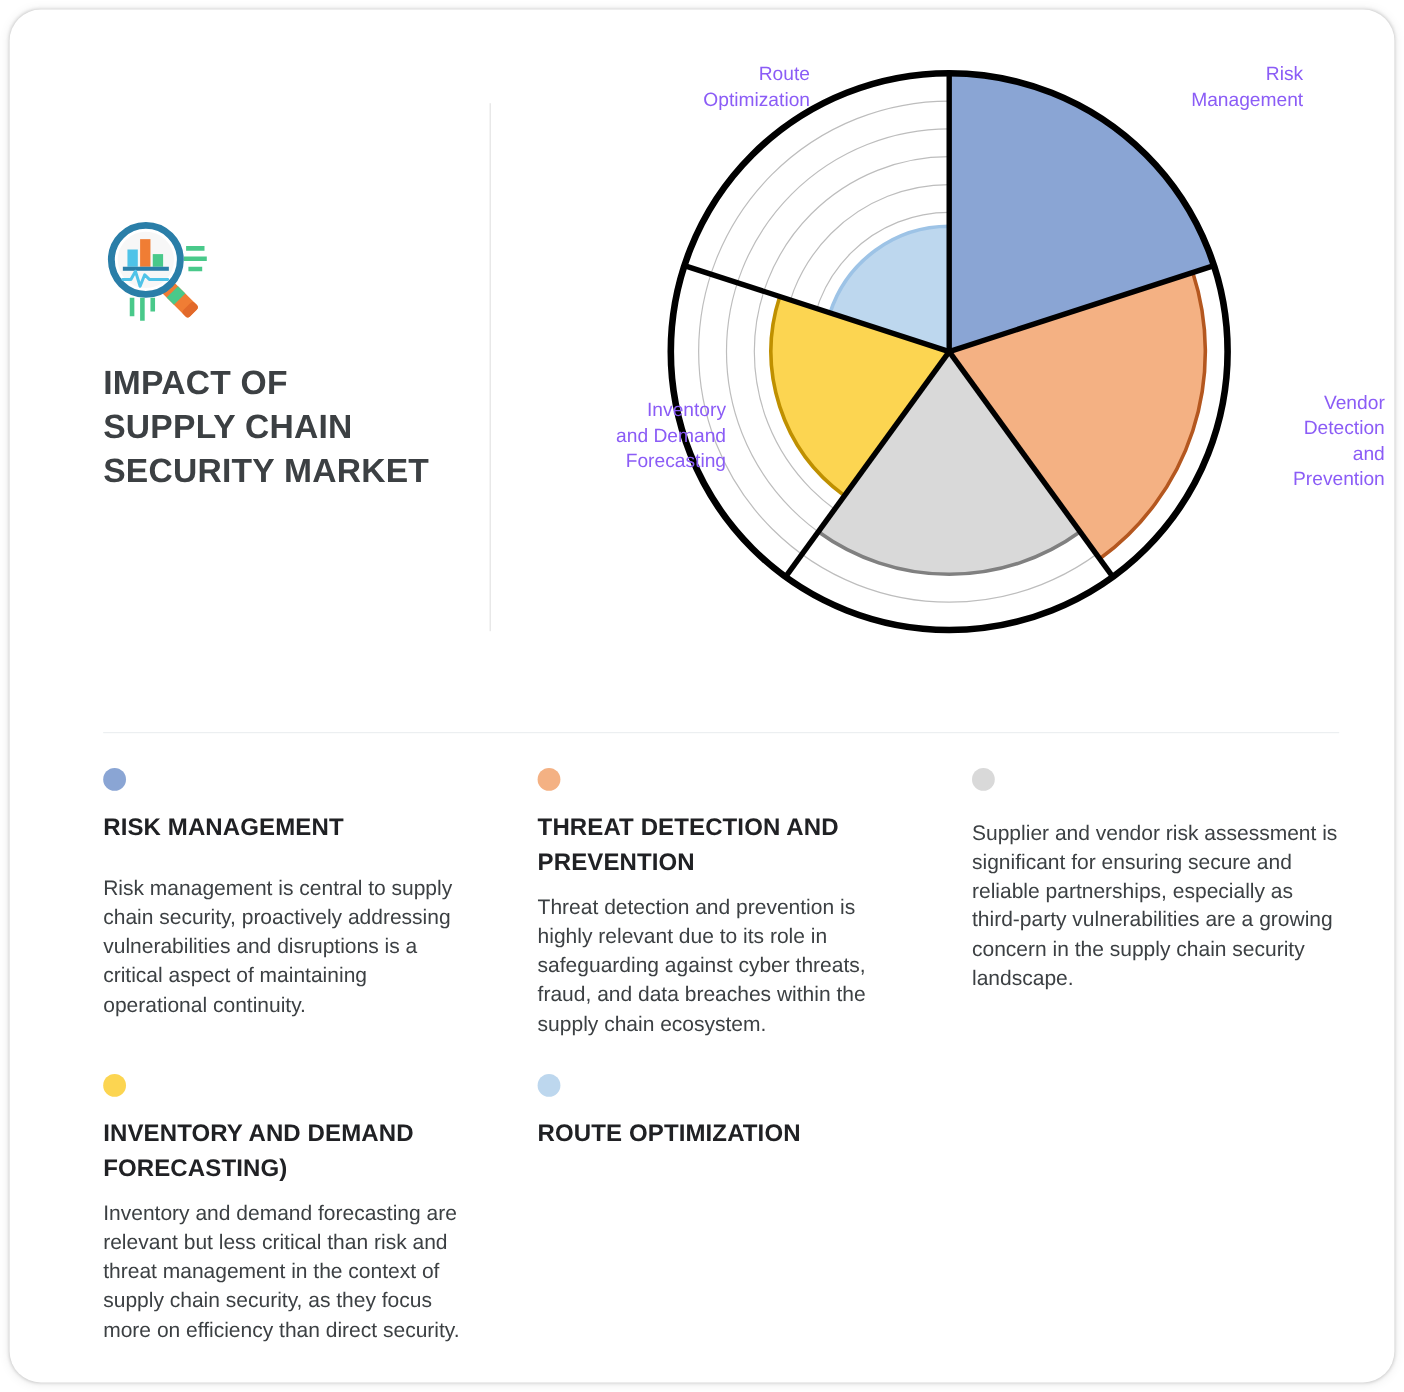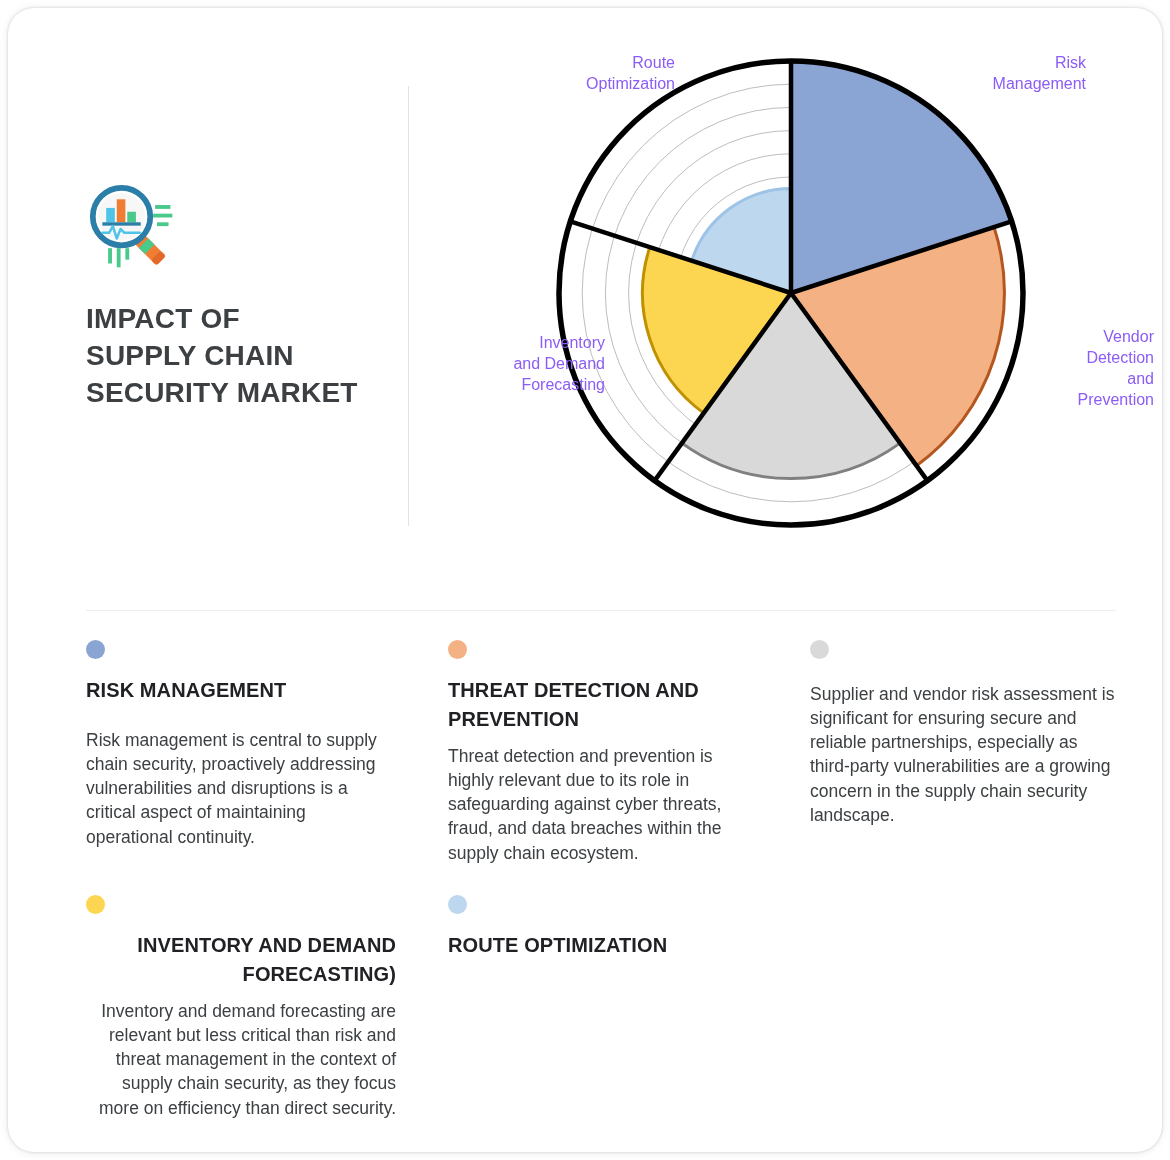--- a/index.html
+++ b/index.html
@@ -96,21 +96,21 @@
     top: 632px;
     width: 1035px;
   }
   .legend-col {
     position: absolute;
     width: 310px;
   }
   .col-a { left: 0px;   top: 0px; }
   .col-b { left: 362px; top: 0px; }
   .col-c { left: 724px; top: 0px; }
-  .col-d { left: 0px;   top: 255px; text-align: right; }
+  .col-d { left: 0px;   top: 255px; }
   .col-e { left: 362px; top: 255px; }
 
   .dot {
     width: 19px;
     height: 19px;
     border-radius: 50%;
     display: block;
     margin-bottom: 17px;
   }
   .item-title {

